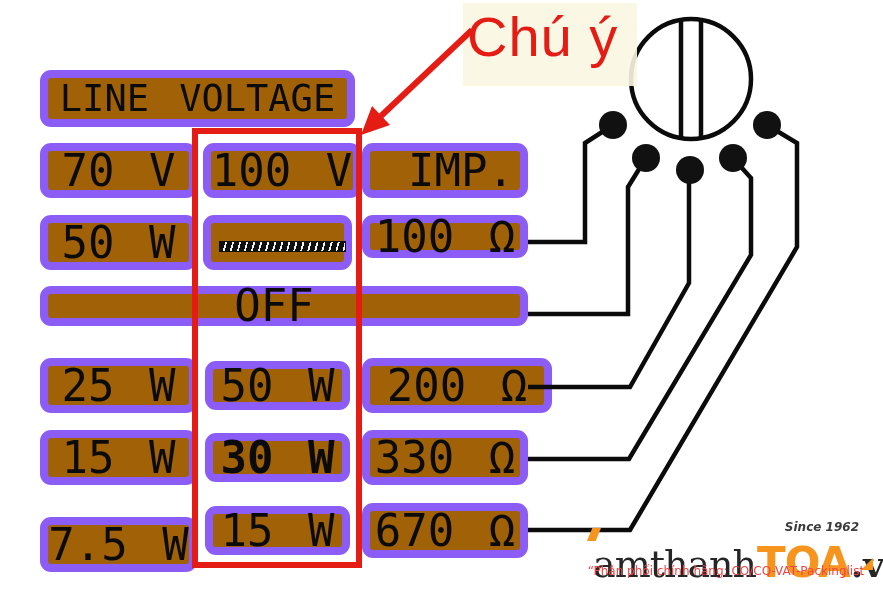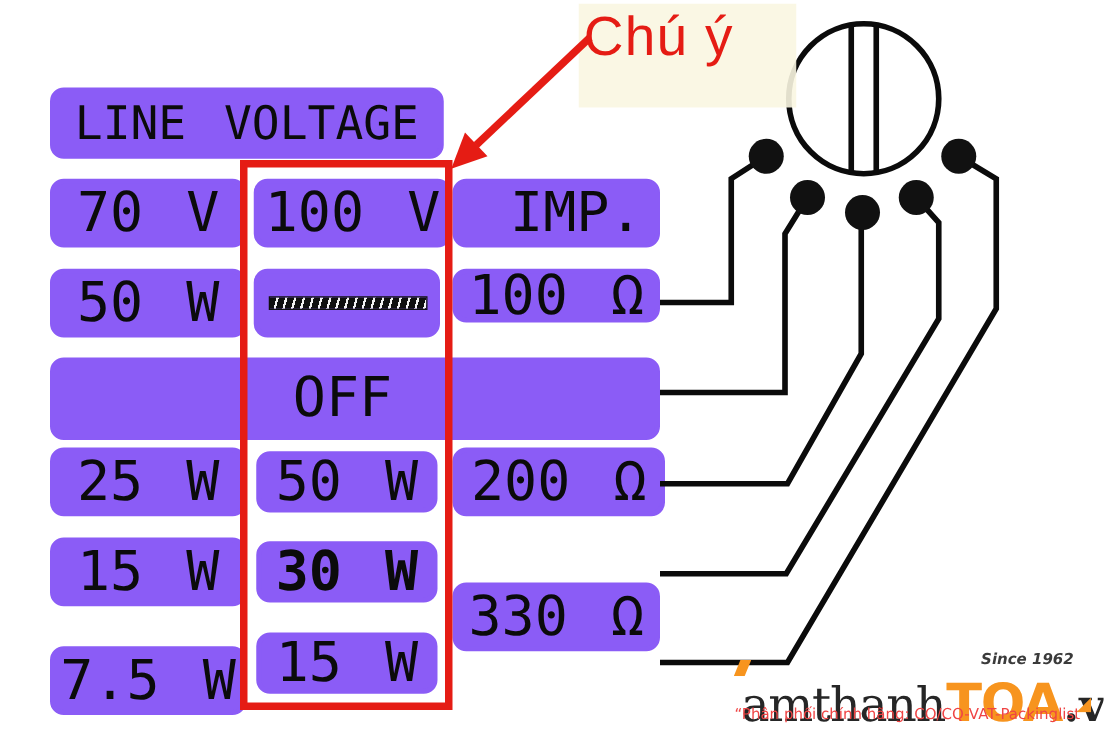--- a/index.html
+++ b/index.html
@@ -2,39 +2,39 @@
 <html><head>
 <meta charset="utf-8">
 <style>
   html,body{margin:0;padding:0;background:#ffffff;}
   #canvas{
     position:relative; width:883px; height:593px; background:#ffffff;
     overflow:hidden; font-family:"DejaVu Sans Mono", monospace; color:#0b0b0b;
   }
   .box{
     position:absolute; box-sizing:border-box;
-    border:4px solid #8b5cf6; border-radius:11px; background:#8b5cf6;
+    border:8px solid #8b5cf6; border-radius:11px; background:#a16207;
     display:flex; align-items:center; justify-content:center;
     font-size:44px; line-height:1; word-spacing:8px; white-space:pre;
     z-index:1;
   }
   .box.header{font-size:37px;}
   .wires{position:absolute; left:0; top:0; z-index:2; pointer-events:none;}
   .cream{
     position:absolute; left:463px; top:3px; width:174px; height:83px;
     background:rgba(250,246,225,0.90); z-index:3;
   }
   .redrect{
     position:absolute; left:192px; top:128px; width:170px; height:440px;
     box-sizing:border-box; border:6px solid #e51c14; background:transparent; z-index:4;
   }
   .arrow-svg{position:absolute; left:0; top:0; z-index:5; pointer-events:none;}
   .chuy{
     position:absolute; left:467px; top:6px; z-index:5;
-    font-family:"Liberation Sans", sans-serif; font-size:44px; line-height:1.1;
+    font-family:"Liberation Sans", sans-serif; font-size:56px; line-height:1.1;
     color:#e51c14; letter-spacing:1px; white-space:pre;
   }
   .hatchbar{
     position:absolute; left:8px; top:18px; width:127px; height:11px;
     box-sizing:border-box; border:1.5px solid #101010;
     background:repeating-linear-gradient(105deg, #101010 0px, #101010 5px, #f2f2f2 5px, #f2f2f2 6.8px);
   }
   .offlabel{margin-left:-20px;}
   
   .logo{position:absolute; left:583px; top:516px; width:292px; height:64px; z-index:6;
@@ -86,49 +86,52 @@
   <div class="box" style="left:40px; top:215px; width:157px; height:55px;">
     <span>50 W</span>
   </div>
   <div class="box" style="left:203px; top:215px; width:149px; height:55px;">
     <span class="hatchbar"></span>
   </div>
   <div class="box" style="left:362px; top:215px; width:166px; height:43px;">
     <span>100 Ω</span>
   </div>
 
-  <div class="box" style="left:40px; top:286px; width:488px; height:66px;">
+  <div class="box" style="left:40px; top:286px; width:488px; height:40px;">
     <span class="offlabel">OFF</span>
   </div>
 
   <div class="box" style="left:40px; top:358px; width:157px; height:55px;">
     <span>25 W</span>
   </div>
   <div class="box" style="left:205px; top:361px; width:145px; height:49px;">
     <span>50 W</span>
   </div>
-  <div class="box" style="left:362px; top:358px; width:170px; height:55px;">
+  <div class="box" style="left:362px; top:358px; width:190px; height:55px;">
     <span>200 Ω</span>
   </div>
 
   <div class="box" style="left:40px; top:430px; width:157px; height:55px;">
     <span>15 W</span>
   </div>
   <div class="box" style="left:205px; top:433px; width:145px; height:49px;font-weight:bold;">
     <span>30 W</span>
   </div>
-  <div class="box" style="left:362px; top:430px; width:166px; height:55px;margin-top:36px;">
+  <div class="box" style="left:362px; top:430px; width:166px; height:55px;">
     <span>330 Ω</span>
   </div>
 
   <div class="box" style="left:40px; top:517px; width:157px; height:55px;text-align:right;">
     <span>7.5 W</span>
   </div>
   <div class="box" style="left:205px; top:506px; width:145px; height:49px;">
     <span>15 W</span>
+  </div>
+  <div class="box" style="left:362px; top:503px; width:166px; height:55px;">
+    <span>670 Ω</span>
   </div>
 
   <svg class="wires" width="883" height="593" viewBox="0 0 883 593">
     <g stroke="#0b0b0b" stroke-width="4.5" fill="none">
       <circle cx="691" cy="79" r="60"></circle>
       <line x1="681" y1="20" x2="681" y2="138"></line>
       <line x1="701" y1="20" x2="701" y2="138"></line>
       <path d="M528 242 H585 V143 L613 125"></path>
       <path d="M528 314 H628 V187 L646 158"></path>
       <path d="M528 387 H630 L689 283 V183"></path>

